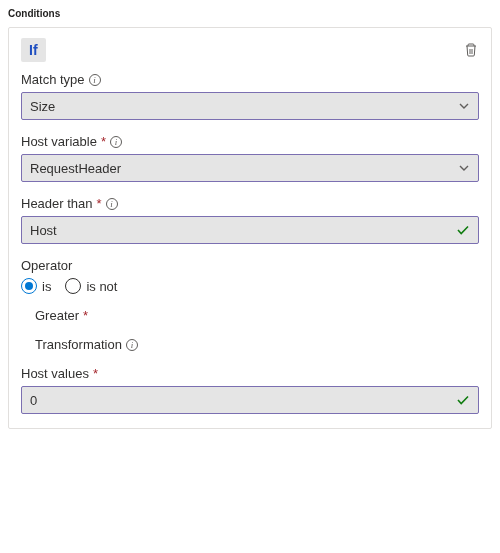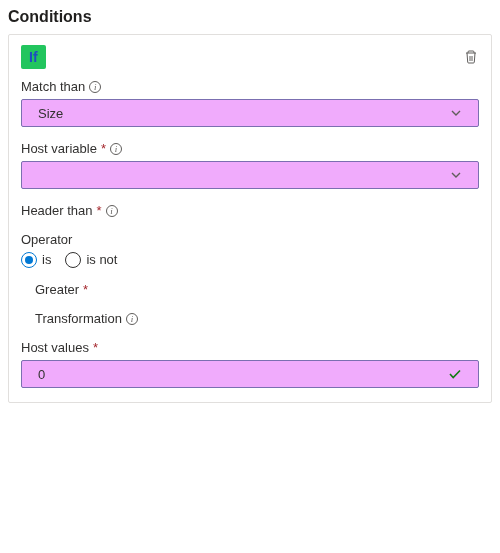--- a/index.html
+++ b/index.html
@@ -5,37 +5,37 @@
   * { box-sizing: border-box; margin: 0; padding: 0; }
   body {
     font-family: "Segoe UI", -apple-system, BlinkMacSystemFont, sans-serif;
     font-size: 13px;
     color: #323130;
     background: #fff;
     width: 500px;
     padding: 8px;
   }
   .section-title {
-    font-size: 16px;
+    font-size: 10px;
     font-weight: 600;
     color: #201f1e;
     margin-bottom: 8px;
   }
   .conditions-box {
     border: 1px solid #e1dfdd;
     border-radius: 2px;
     padding: 10px 12px 14px 12px;
   }
   .if-row {
     display: flex;
     align-items: center;
     margin-bottom: 10px;
   }
   .if-chip {
-    background: #22c55e;
+    background: #e5e5e5;
     color: #1e4ec0;
     font-weight: 600;
     font-size: 14px;
     padding: 4px 8px;
     border-radius: 2px;
   }
   .spacer { flex: 1; }
   .trash-icon {
     width: 16px; height: 16px;
     color: #605e5c;
@@ -67,26 +67,26 @@
     color: #605e5c;
     font-style: italic;
     font-family: Georgia, serif;
     cursor: default;
   }
   .select-box, .input-box {
     width: 100%;
     border: 1px solid #7b6fb1;
     border-radius: 2px;
     height: 28px;
-    padding: 0 16px;
+    padding: 0 8px;
     display: flex;
     align-items: center;
     font-size: 13px;
     color: #323130;
-    background: #f0abfc;
+    background: #e5e5e5;
     position: relative;
     cursor: pointer;
   }
   .select-box.placeholder { color: #605e5c; }
   .chev {
     margin-left: auto;
     color: #605e5c;
   }
   .chev svg { width: 12px; height: 12px; display: block; }
   .check-ok {
@@ -95,20 +95,21 @@
   }
   .check-ok svg { width: 14px; height: 14px; display: block; }
   .radios {
     display: flex;
     gap: 14px;
     align-items: center;
     margin-top: 4px;
   }
   .radio-opt {
     display: flex;
+    align-items: center;
     gap: 5px;
     cursor: pointer;
     font-size: 13px;
   }
   .radio-circle {
     width: 16px; height: 16px;
     border: 1px solid #323130;
     border-radius: 50%;
     display: inline-flex;
     align-items: center;
@@ -135,53 +136,62 @@
     <span class="spacer"></span>
     <span class="trash-icon">
       <svg viewBox="0 0 16 16" fill="none" stroke="currentColor" stroke-width="1">
         <path d="M3 4h10M5 4V3a1 1 0 011-1h4a1 1 0 011 1v1M4 4l.7 9a1 1 0 001 1h4.6a1 1 0 001-1L12 4M7 7v5M9 7v5"></path>
       </svg>
     </span>
   </div>
 
   <div class="field">
     <div class="field-label-row">
-      <span>Match than</span>
+      <span>Match type</span>
       <span class="info-icon">i</span>
     </div>
     <div class="select-box">
       <span>Size</span>
       <span class="chev">
         <svg viewBox="0 0 12 12">
             <path d="M2 4l4 4 4-4" fill="none" stroke="currentColor" stroke-width="1.4"></path>
           </svg>
       </span>
     </div>
   </div>
 
   <div class="field">
     <div class="field-label-row">
       <span>Host variable</span>
       <span class="req">*</span>
       <span class="info-icon">i</span>
     </div>
     <div class="select-box">
+      <span>RequestHeader</span>
       <span class="chev">
         <svg viewBox="0 0 12 12">
             <path d="M2 4l4 4 4-4" fill="none" stroke="currentColor" stroke-width="1.4"></path>
           </svg>
       </span>
     </div>
   </div>
 
   <div class="field">
     <div class="field-label-row">
       <span>Header than</span>
       <span class="req">*</span>
       <span class="info-icon">i</span>
+    </div>
+    <div class="input-box">
+      <span>Host</span>
+      <span class="check-ok">
+        <svg viewBox="0 0 14 14">
+            <path d="M2 7l3.2 3.5L12 3.5" fill="none" stroke="currentColor" stroke-width="1.6"></path>
+          </svg>
+      </span>
     </div>
   </div>
 
   <div class="field">
     <div class="field-label-row">
       <span>Operator</span>
     </div>
     <div class="radios">
       <div class="radio-opt">
         <span class="radio-circle selected">

